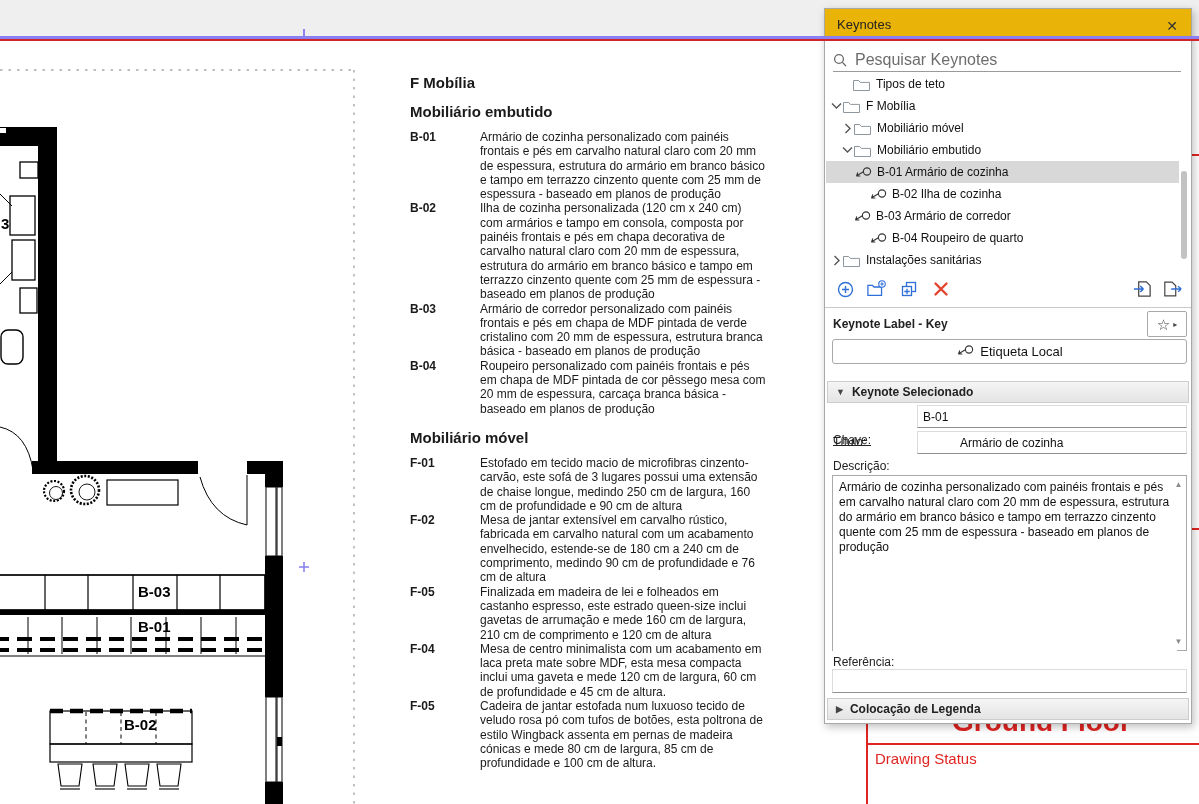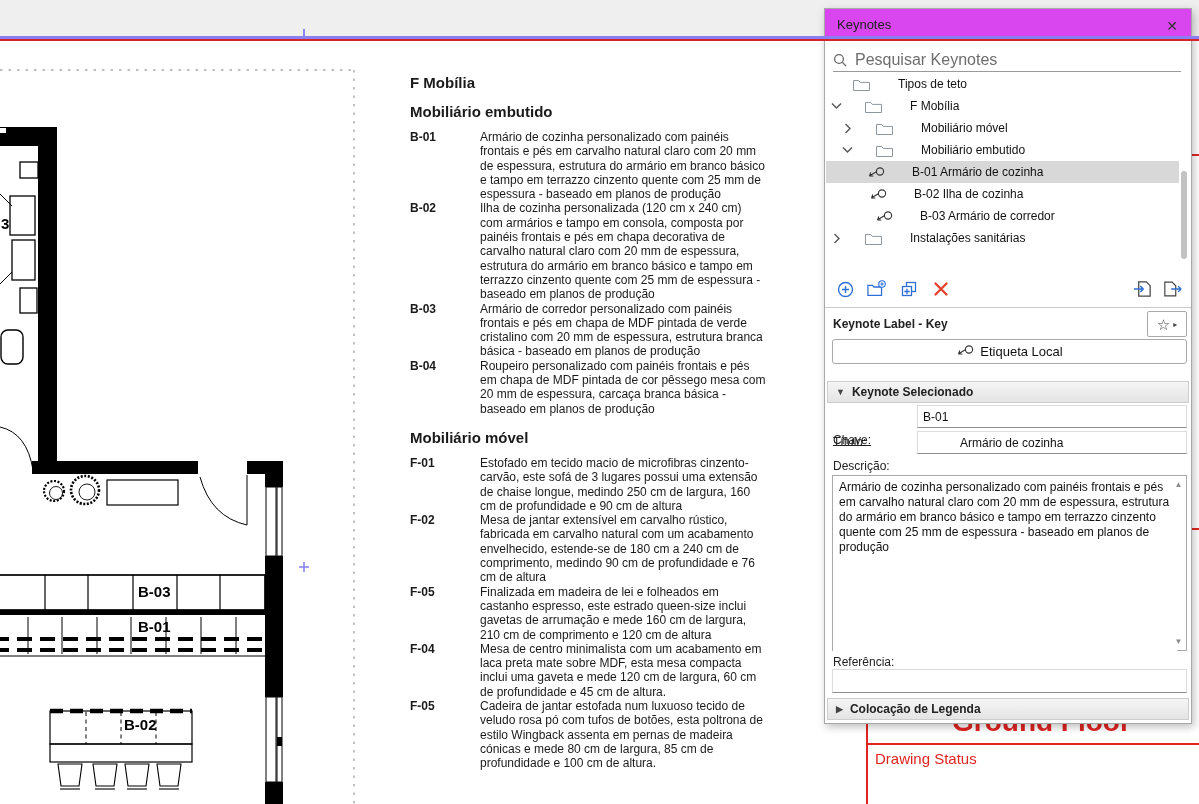--- a/index.html
+++ b/index.html
@@ -29,29 +29,29 @@
   .u-vline{position:absolute;left:866px;top:716px;width:2px;height:88px;background:#e02421;z-index:3;}
   .u-hline{position:absolute;left:866px;top:743px;width:333px;height:2px;background:#e02421;z-index:3;}
   .u-ground{position:absolute;left:952px;top:706px;font-size:28px;font-weight:bold;z-index:3;white-space:nowrap;}
   .u-status{position:absolute;left:875px;top:750px;font-size:15px;z-index:3;white-space:nowrap;}
   .u-wip{position:absolute;left:952px;top:816px;font-size:24px;font-weight:bold;z-index:3;white-space:nowrap;margin-left:24px;}
   .edge-tick{position:absolute;left:1191px;width:8px;height:2px;background:#e02421;z-index:3;}
 
   
   #panel{position:absolute;left:824px;top:8px;width:366px;height:714px;background:#fff;
          border:1px solid #a8a8a8;box-shadow:2px 3px 8px rgba(0,0,0,.25);z-index:20;font-size:12px;color:#222;}
-  .p-title{position:absolute;left:0;top:0;right:0;height:30px;background:#d946ef;display:flex;align-items:center;padding:0 12px;font-size:13px;}
+  .p-title{position:absolute;left:0;top:0;right:0;height:30px;background:#eab308;display:flex;align-items:center;padding:0 12px;font-size:13px;}
   .p-close{position:absolute;right:10px;top:8px;width:18px;height:18px;text-align:center;line-height:18px;font-size:14px;color:#333;cursor:pointer;}
   .p-search{position:absolute;left:8px;top:40px;right:10px;height:22px;border-bottom:1px solid #9a9a9a;display:flex;align-items:center;}
   .p-search input{border:0;outline:0;flex:1;font-size:16px;font-family:inherit;color:#333;}
   .p-search input::placeholder{color:#6d6d6d;}
   .s-icon{margin-right:6px;display:inline-flex;}
 
   #tree{position:absolute;left:1px;top:64px;right:12px;}
-  .trow{height:22px;display:flex;align-items:center;cursor:default;gap:22px;}
+  .trow{height:22px;display:flex;align-items:center;cursor:default;}
   .trow.sel{background:#d8d8d8;}
   .chev{width:13px;display:inline-flex;justify-content:center;}
   .fold{display:inline-flex;margin-right:6px;}
   .knico{display:inline-flex;margin-right:5px;}
   .tlabel{font-size:12px;color:#111;white-space:nowrap;}
   .tree-sb{position:absolute;right:4px;top:162px;width:6px;height:88px;background:#c2c2c2;border-radius:3px;}
 
   #ptoolbar{position:absolute;left:0;top:268px;right:0;height:28px;}
   #ptoolbar .tb-left{position:absolute;left:10px;top:2px;display:flex;gap:12px;}
   #ptoolbar .tb-right{position:absolute;right:8px;top:2px;display:flex;gap:10px;}
@@ -303,46 +303,55 @@
               <polyline points="1,1.5 5.5,6 10,1.5" fill="none" stroke="#555" stroke-width="1.4"></polyline>
             </svg>
           </span>
         <span class="fold">
             <svg width="17" height="13" viewBox="0 0 17 13">
               <path d="M0.5,12.5 V2.5 h5.2 l1.6,1.9 h9.2 v8.1 z" fill="#fff" stroke="#8f979e"></path>
             </svg>
           </span>
         <span class="tlabel">Mobiliário embutido</span>
       </div>
-      <div class="trow sel" style="padding-left:41px;">
+      <div class="trow sel" style="padding-left:28px;">
         <span class="knico">
             <svg width="18" height="12" viewBox="0 0 18 12">
               <circle cx="13" cy="5.5" r="3.6" fill="none" stroke="#333" stroke-width="1.1"></circle>
               <path d="M9.4,5.8 L2.6,9.8 M2.6,9.8 l3.3,0.2 M2.6,9.8 l1,-3" stroke="#333" stroke-width="1.1" fill="none" stroke-linecap="round"></path>
             </svg>
           </span>
         <span class="tlabel">B-01 Armário de cozinha</span>
       </div>
       <div class="trow" style="padding-left:43px;">
         <span class="knico">
             <svg width="18" height="12" viewBox="0 0 18 12">
               <circle cx="13" cy="5.5" r="3.6" fill="none" stroke="#333" stroke-width="1.1"></circle>
               <path d="M9.4,5.8 L2.6,9.8 M2.6,9.8 l3.3,0.2 M2.6,9.8 l1,-3" stroke="#333" stroke-width="1.1" fill="none" stroke-linecap="round"></path>
             </svg>
           </span>
         <span class="tlabel">B-02 Ilha de cozinha</span>
       </div>
-      <div class="trow" style="padding-left:49px;text-align:center;">
+      <div class="trow" style="padding-left:27px;text-align:center;">
         <span class="knico">
             <svg width="18" height="12" viewBox="0 0 18 12">
               <circle cx="13" cy="5.5" r="3.6" fill="none" stroke="#333" stroke-width="1.1"></circle>
               <path d="M9.4,5.8 L2.6,9.8 M2.6,9.8 l3.3,0.2 M2.6,9.8 l1,-3" stroke="#333" stroke-width="1.1" fill="none" stroke-linecap="round"></path>
             </svg>
           </span>
         <span class="tlabel">B-03 Armário de corredor</span>
+      </div>
+      <div class="trow" style="padding-left:43px;">
+        <span class="knico">
+            <svg width="18" height="12" viewBox="0 0 18 12">
+              <circle cx="13" cy="5.5" r="3.6" fill="none" stroke="#333" stroke-width="1.1"></circle>
+              <path d="M9.4,5.8 L2.6,9.8 M2.6,9.8 l3.3,0.2 M2.6,9.8 l1,-3" stroke="#333" stroke-width="1.1" fill="none" stroke-linecap="round"></path>
+            </svg>
+          </span>
+        <span class="tlabel">B-04 Roupeiro de quarto</span>
       </div>
       <div class="trow" style="padding-left:4px;">
         <span class="chev">
             <svg width="8" height="11" viewBox="0 0 8 11">
               <polyline points="1.5,1 6,5.5 1.5,10" fill="none" stroke="#555" stroke-width="1.4"></polyline>
             </svg>
           </span>
         <span class="fold">
             <svg width="17" height="13" viewBox="0 0 17 13">
               <path d="M0.5,12.5 V2.5 h5.2 l1.6,1.9 h9.2 v8.1 z" fill="#fff" stroke="#8f979e"></path>

